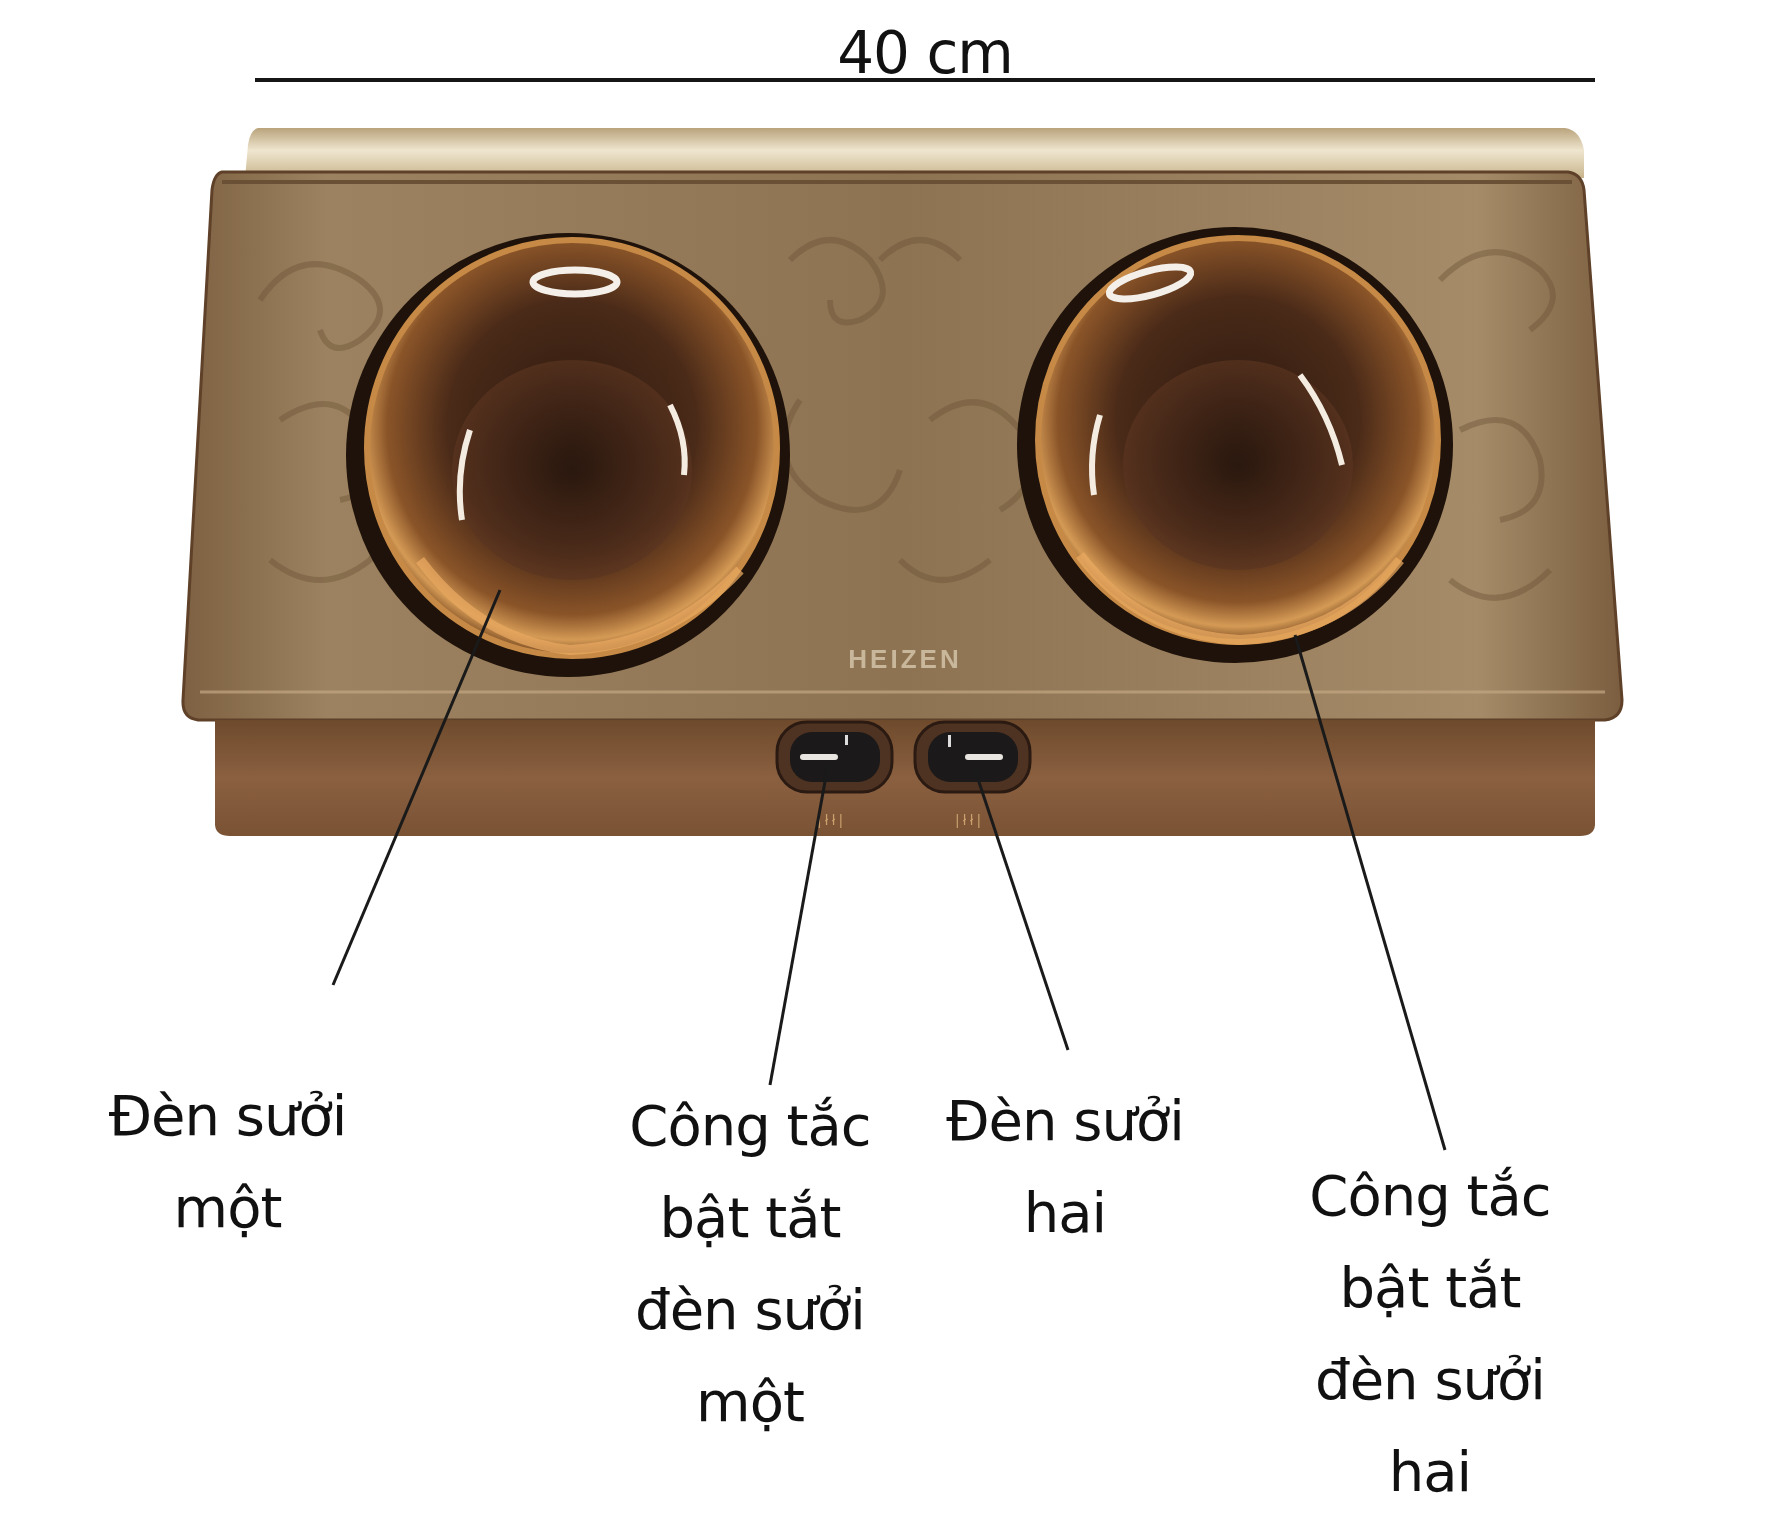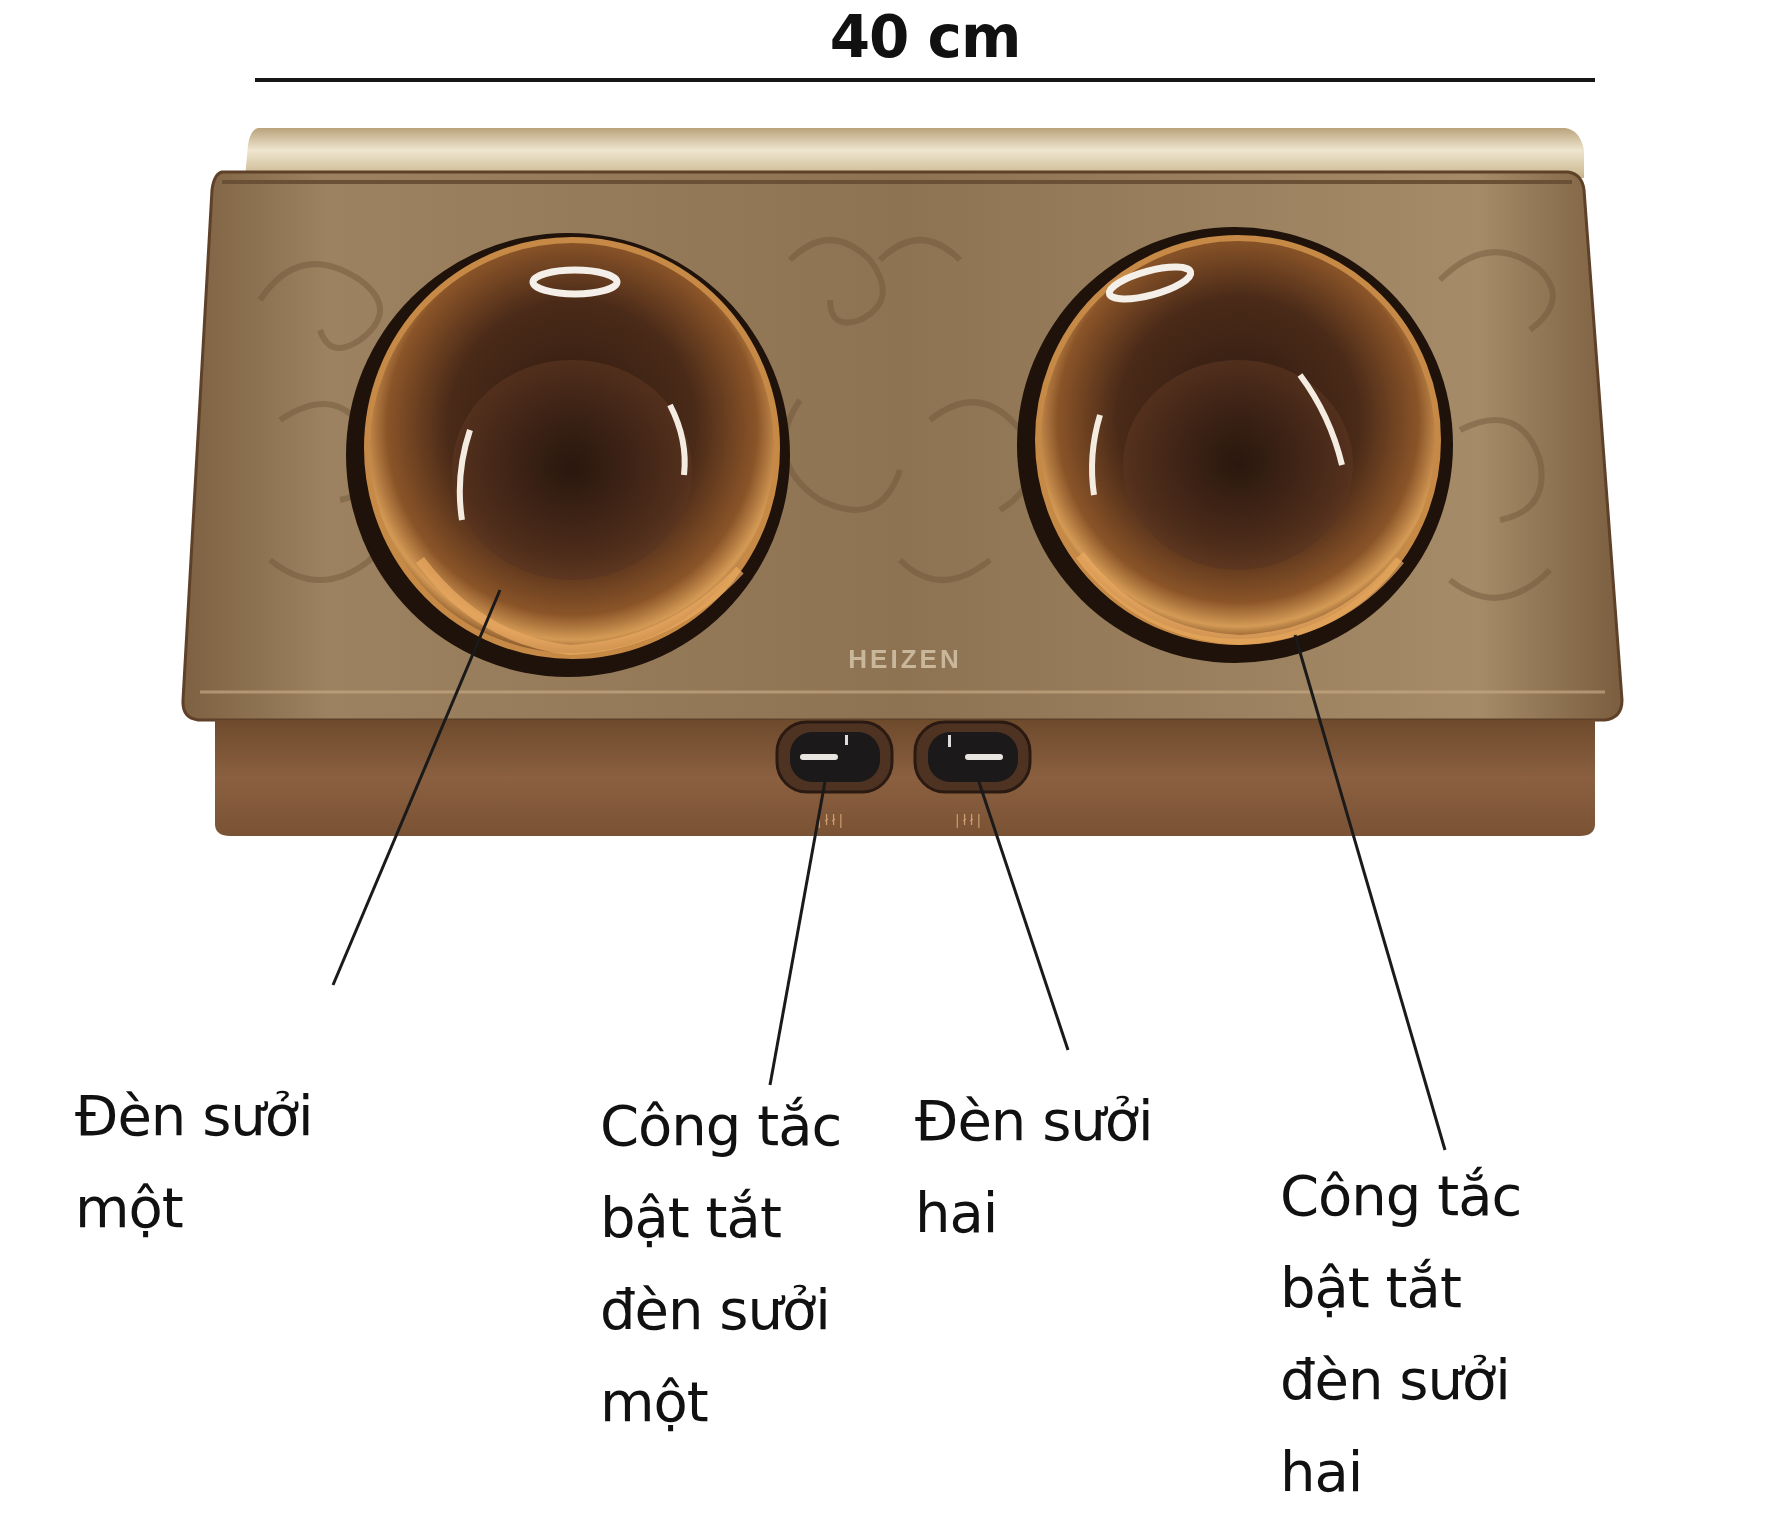--- a/index.html
+++ b/index.html
@@ -1,24 +1,24 @@
 <!DOCTYPE html>
 <html><head>
   <meta charset="utf-8">
   <style>
     html, body { margin: 0; padding: 0; background: #ffffff; }
     body { width: 1791px; height: 1519px; position: relative; overflow: hidden;
            font-family: "DejaVu Sans", "Liberation Sans", sans-serif; color: #111; }
     .abs { position: absolute; }
-    #dimension-label { left: 725px; width: 400px; top: 2px; text-align: center;
-                       font-size: 58px; line-height: 70px; color: #111; letter-spacing: -1px; font-weight: bold; }
+    #dimension-label { left: 725px; width: 400px; top: 18px; text-align: center;
+                       font-size: 58px; line-height: 70px; color: #111; letter-spacing: -1px; }
     #dimension-rule { left: 255px; top: 78px; width: 1340px; height: 4px; background: #161616; }
     #product-svg { left: 0; top: 0; width: 1791px; height: 900px; }
     #leaders { left: 0; top: 0; width: 1791px; height: 1519px; pointer-events: none; }
-    .callout { position: absolute; font-size: 56px; line-height: 92px;
+    .callout { position: absolute; text-align: center; font-size: 56px; line-height: 92px;
                color: #111; letter-spacing: -1px; }
     .callout span { display: block; white-space: nowrap; }
   </style>
 </head>
 <body>
 
 <div id="dimension-label" class="abs">40 cm</div>
 <div id="dimension-rule" class="abs"></div>
 
 <svg id="product-svg" class="abs" viewBox="0 0 1791 900" xmlns="http://www.w3.org/2000/svg">

